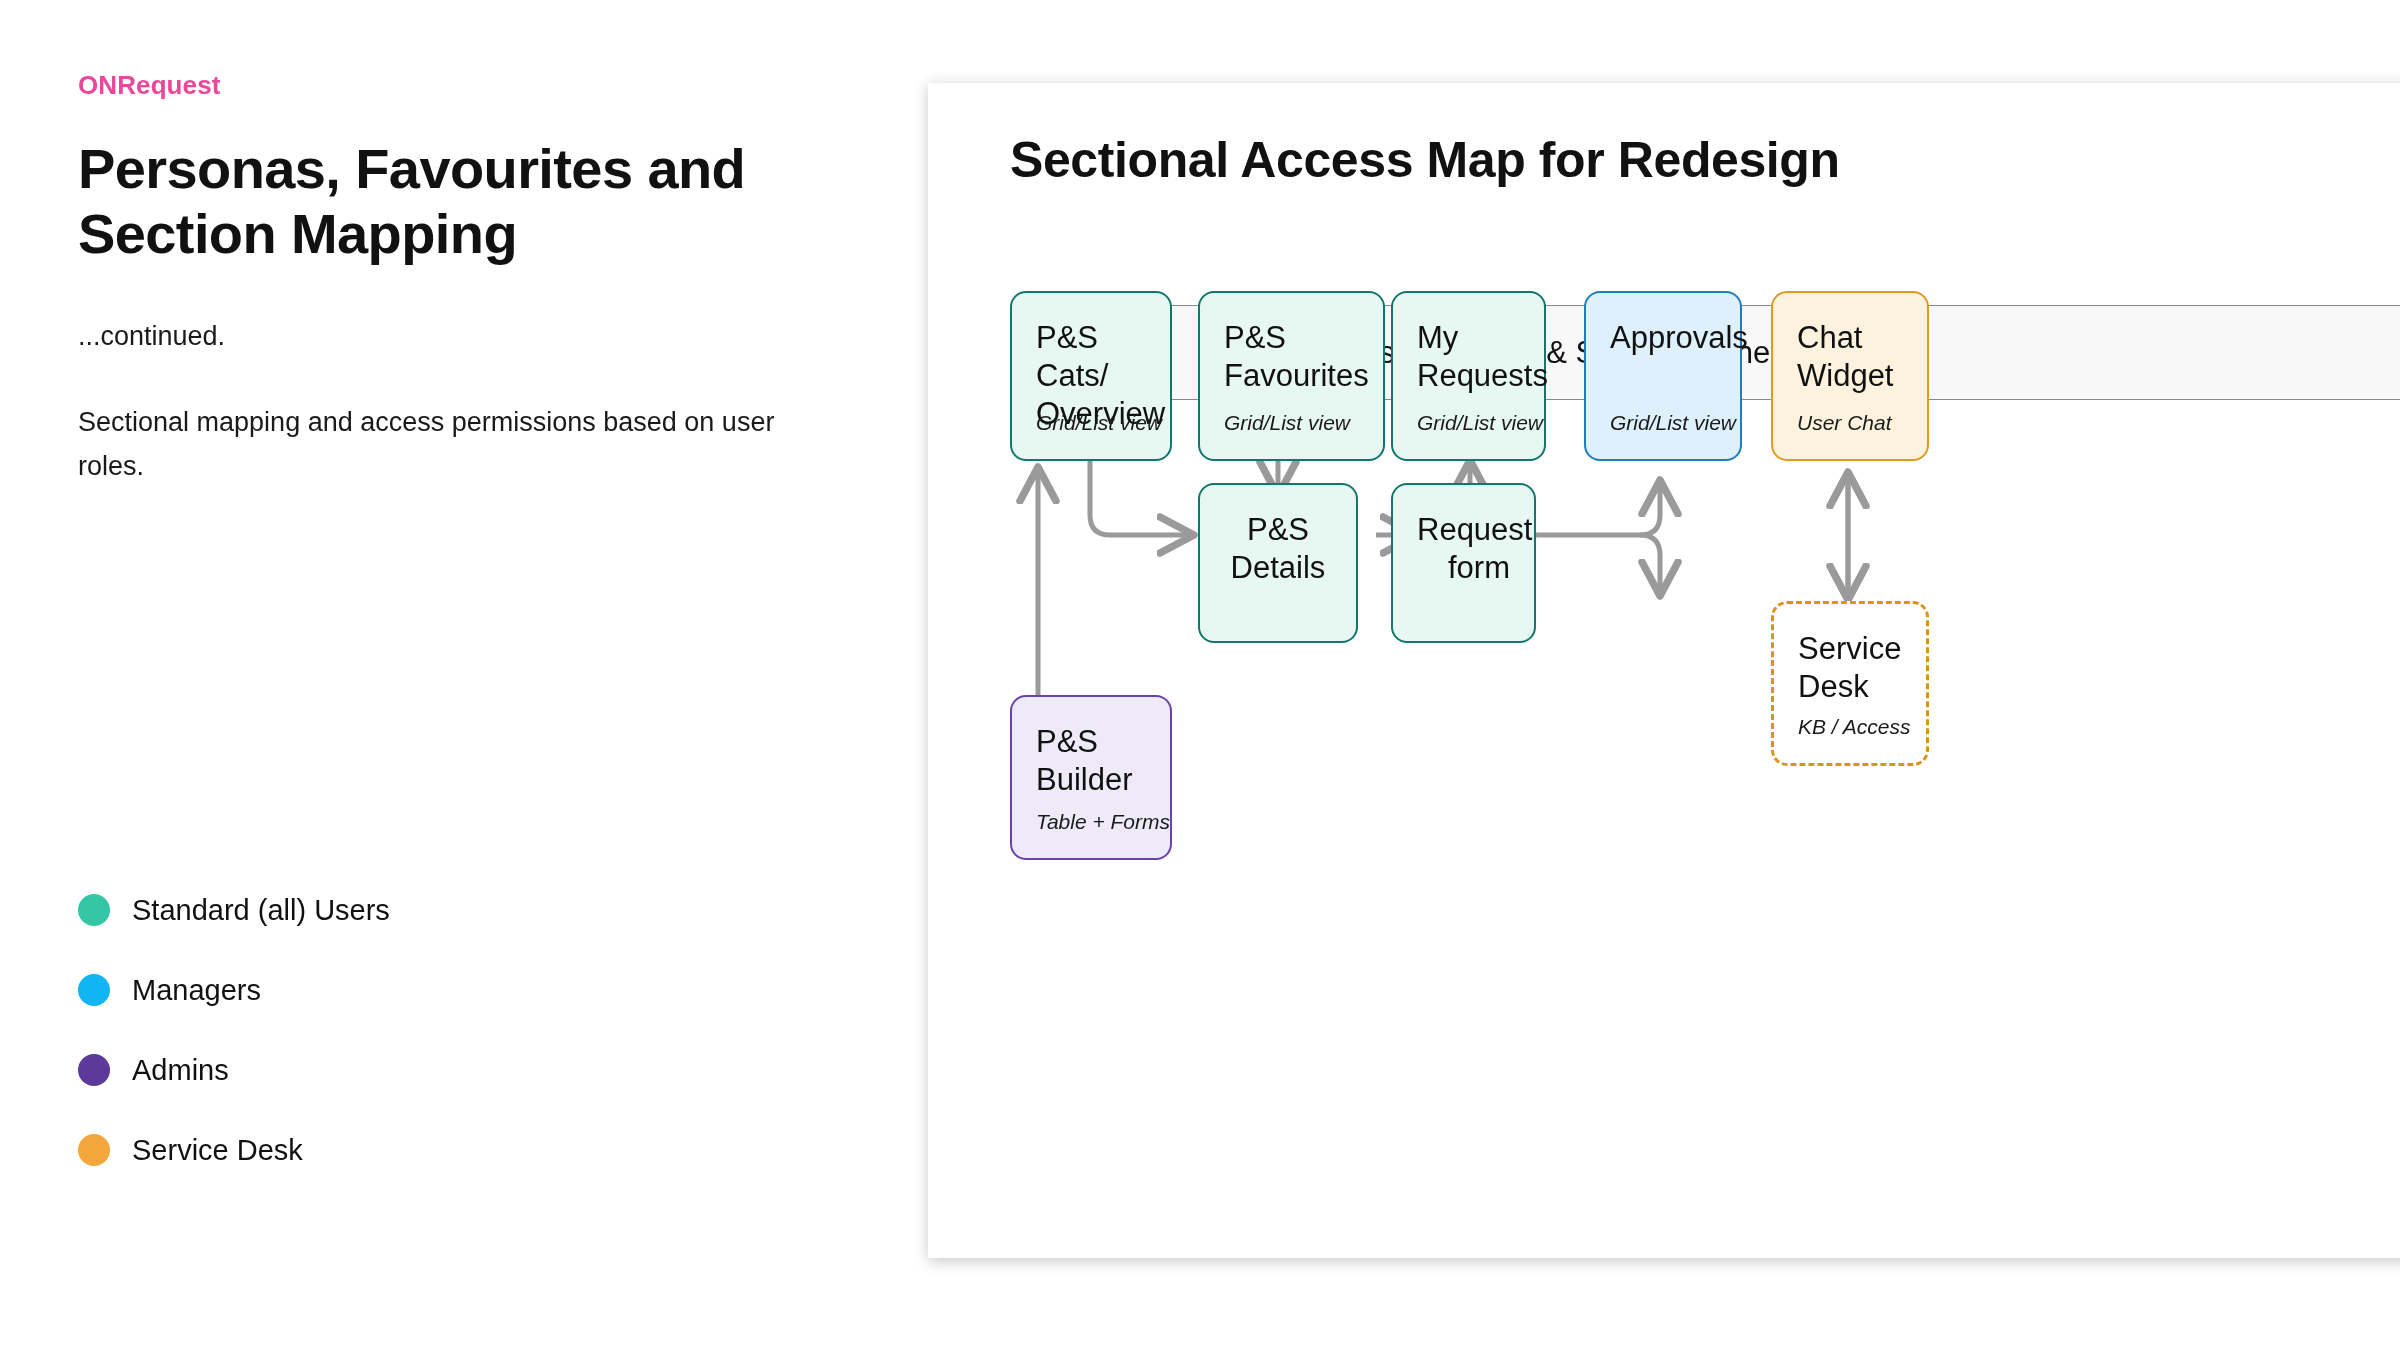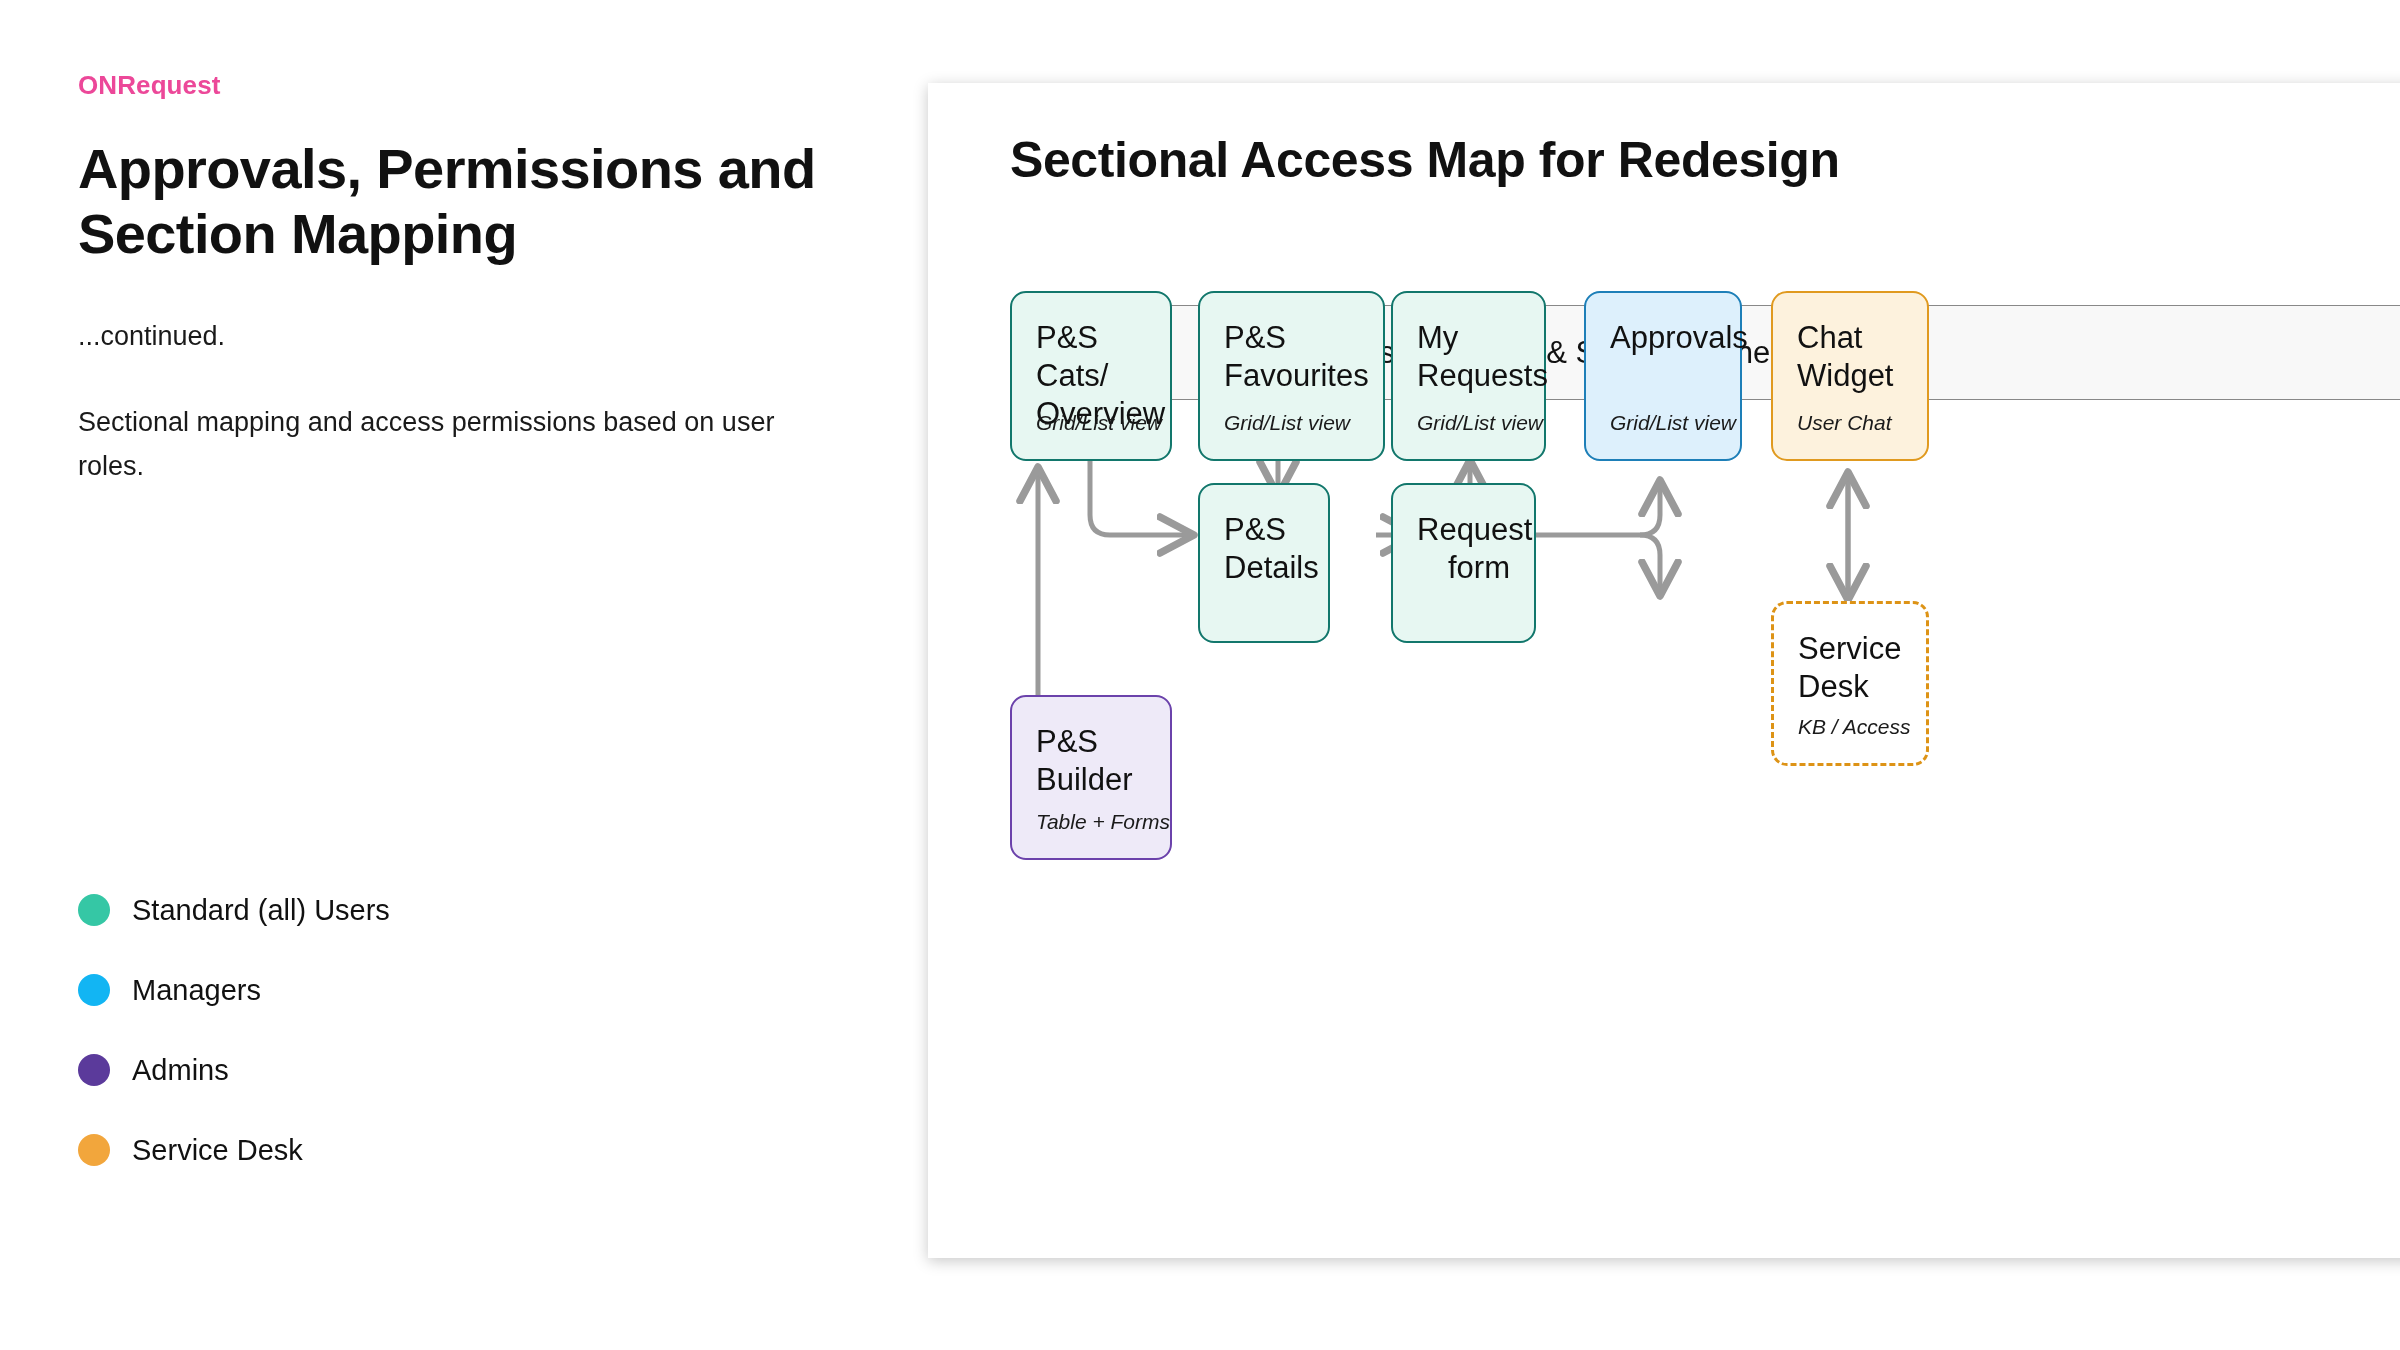--- a/index.html
+++ b/index.html
@@ -151,21 +151,21 @@
     left:0;top:0;
     width:1560px;height:1175px;
     pointer-events:none;
   }
 </style>
 </head>
 <body>
 
 <div class="left-col">
   <div class="eyebrow">ONRequest</div>
-  <h1 class="headline">Approvals, Permissions and Section Mapping</h1>
+  <h1 class="headline">Personas, Favourites and Section Mapping</h1>
   <div class="continued">...continued.</div>
   <p class="blurb">Sectional mapping and access permissions based on user roles.</p>
 </div>
 
 <div class="legend">
   <div class="legend-row">
     <span class="legend-dot" style="background:#35c7a5"></span>
     <span class="legend-label">Standard (all) Users</span>
   </div>
   <div class="legend-row">
@@ -240,21 +240,21 @@
     <div class="node n-blue" style="left:656px;top:208px;width:158px;height:170px;">
       <div class="title">Approvals</div>
       <div class="sub">Grid/List view</div>
     </div>
 
     <div class="node n-orange" style="left:843px;top:208px;width:158px;height:170px;">
       <div class="title">Chat Widget</div>
       <div class="sub">User Chat</div>
     </div>
 
-    <div class="node n-teal" style="left:270px;top:400px;width:132px;height:160px;">
+    <div class="node n-teal" style="left:270px;top:400px;width:160px;height:160px;text-align:center;">
       <div class="title">P&amp;S Details</div>
       <div class="sub"></div>
     </div>
 
     <div class="node n-teal" style="left:463px;top:400px;width:145px;height:160px;text-align:right;">
       <div class="title">Request form</div>
       <div class="sub"></div>
     </div>
 
     <div class="node n-purple" style="left:82px;top:612px;width:162px;height:165px;">

